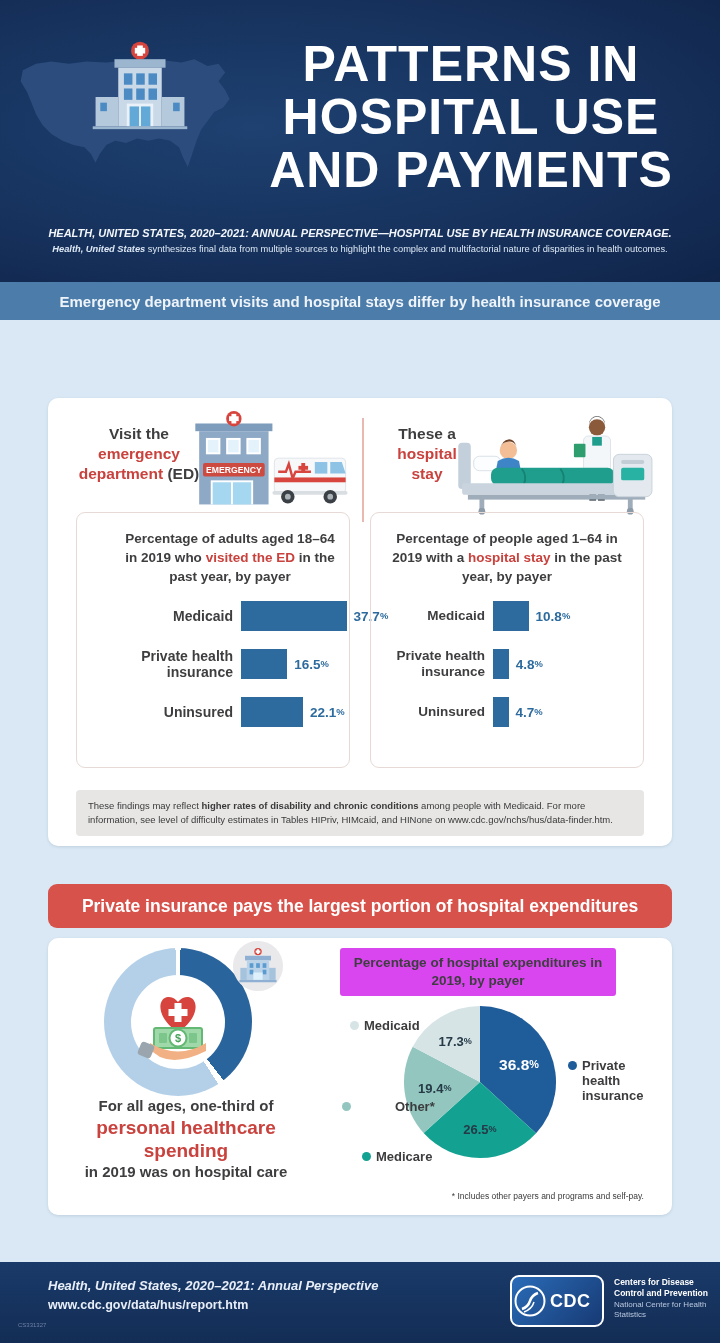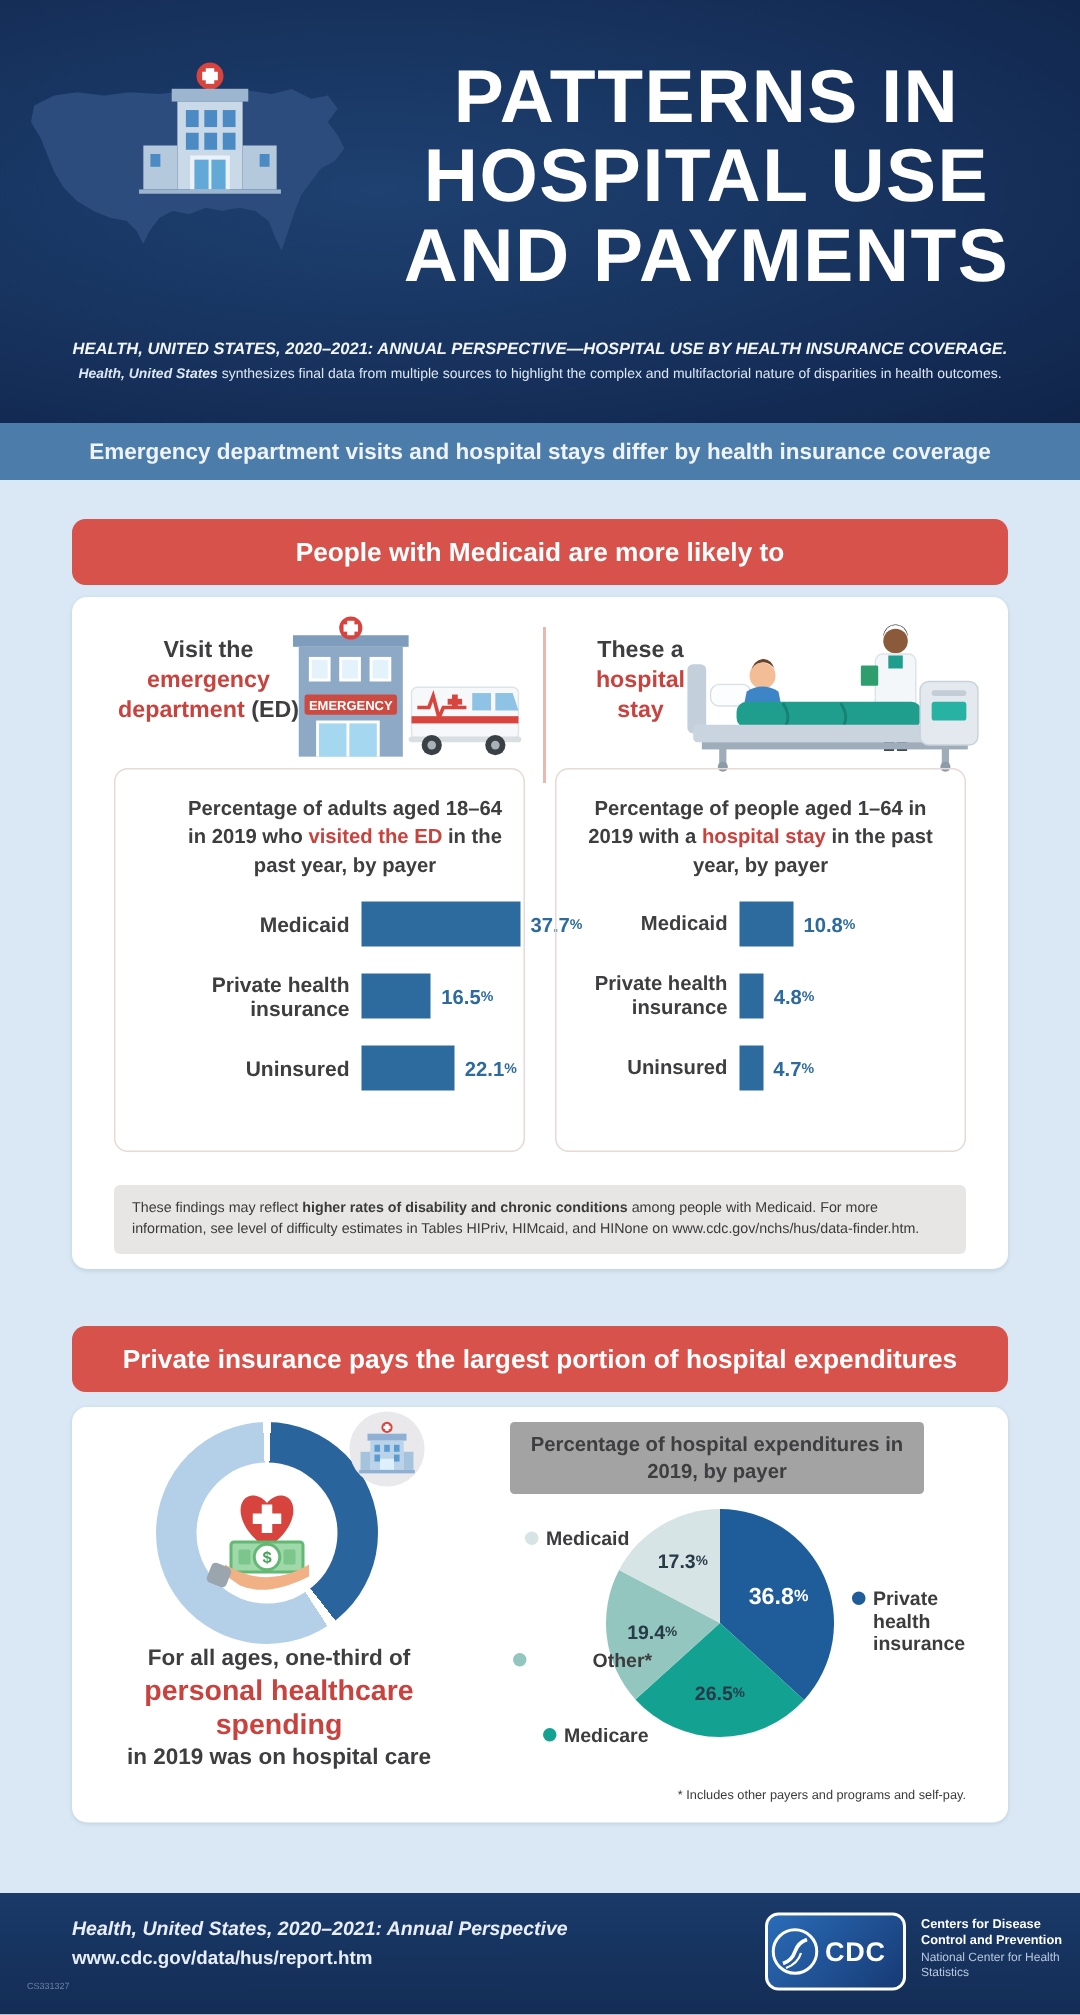--- a/index.html
+++ b/index.html
@@ -60,21 +60,21 @@
 
   
   .donut{position:absolute;left:56px;top:10px;width:148px;height:148px;border-radius:50%;}
   .donut::after{content:"";position:absolute;inset:27px;background:#fff;border-radius:50%;}
   .spend-icon{position:absolute;left:82px;top:40px;width:96px;height:84px;z-index:2;}
   .bubble{position:absolute;left:184px;top:2px;width:52px;height:52px;z-index:2;}
   .spend-caption{position:absolute;left:10px;top:158px;width:256px;text-align:center;color:#3e3e40;font-weight:bold;font-size:15px;line-height:20px;}
   .spend-caption .hl{display:block;color:#c9423d;font-size:19px;line-height:23px;}
 
   
-  .pie-title-box{position:absolute;left:292px;top:10px;width:276px;height:48px;background:#a3a3a3;border-radius:3px;
+  .pie-title-box{position:absolute;left:292px;top:10px;width:276px;height:48px;background:#d946ef;border-radius:3px;
     display:flex;align-items:center;justify-content:center;text-align:center;font-weight:bold;font-size:13.5px;line-height:18px;color:#3e3e40;padding:0 8px;box-sizing:border-box;}
   .pie-figure{position:absolute;left:288px;top:64px;width:330px;height:180px;}
   #pie-svg{position:absolute;left:68px;top:4px;width:152px;height:152px;}
   #pie-labels{position:absolute;left:68px;top:4px;width:152px;height:152px;pointer-events:none;}
   .pie-pct{position:absolute;transform:translate(-50%,-50%);font-weight:bold;font-size:13px;white-space:nowrap;}
   .pie-pct.big{font-size:15.5px;}
   .leg{position:absolute;display:flex;align-items:flex-start;gap:5px;font-weight:bold;font-size:13px;color:#3c3c3e;line-height:15px;}
   .leg .dot{width:9px;height:9px;border-radius:50%;margin-top:3px;flex:none;}
   #leg-medicaid{left:14px;top:16px;} #leg-other{left:6px;top:97px;gap:44px;}
   #leg-medicare{left:26px;top:147px;} #leg-private{left:232px;top:56px;width:84px;}
@@ -128,23 +128,20 @@
       <div>AND PAYMENTS</div>
     </div>
     <div class="subtitle1">HEALTH, UNITED STATES, 2020–2021: ANNUAL PERSPECTIVE—HOSPITAL USE BY HEALTH INSURANCE COVERAGE.</div>
     <div class="subtitle2"><span class="b">Health, United States</span><span> synthesizes final data from multiple sources to highlight the complex and multifactorial nature of disparities in health outcomes.</span></div>
   </div>
 
   <div class="strip">
     <span>Emergency department visits and hospital stays differ by health insurance coverage</span>
   </div>
 
-  <div class="banner" id="banner1">
-    <span>People with Medicaid are more likely to</span>
-  </div>
 
   <div class="panel" id="panel1">
     <div class="col-heading" id="head-left">
       <span>Visit the</span>
       <span class="hl">emergency department</span>
       <span>(ED)</span>
     </div>
 
     <svg class="hosp-amb" viewBox="0 0 175 110">
       <rect x="10" y="14" width="80" height="8" fill="#7e9cbb"></rect>

